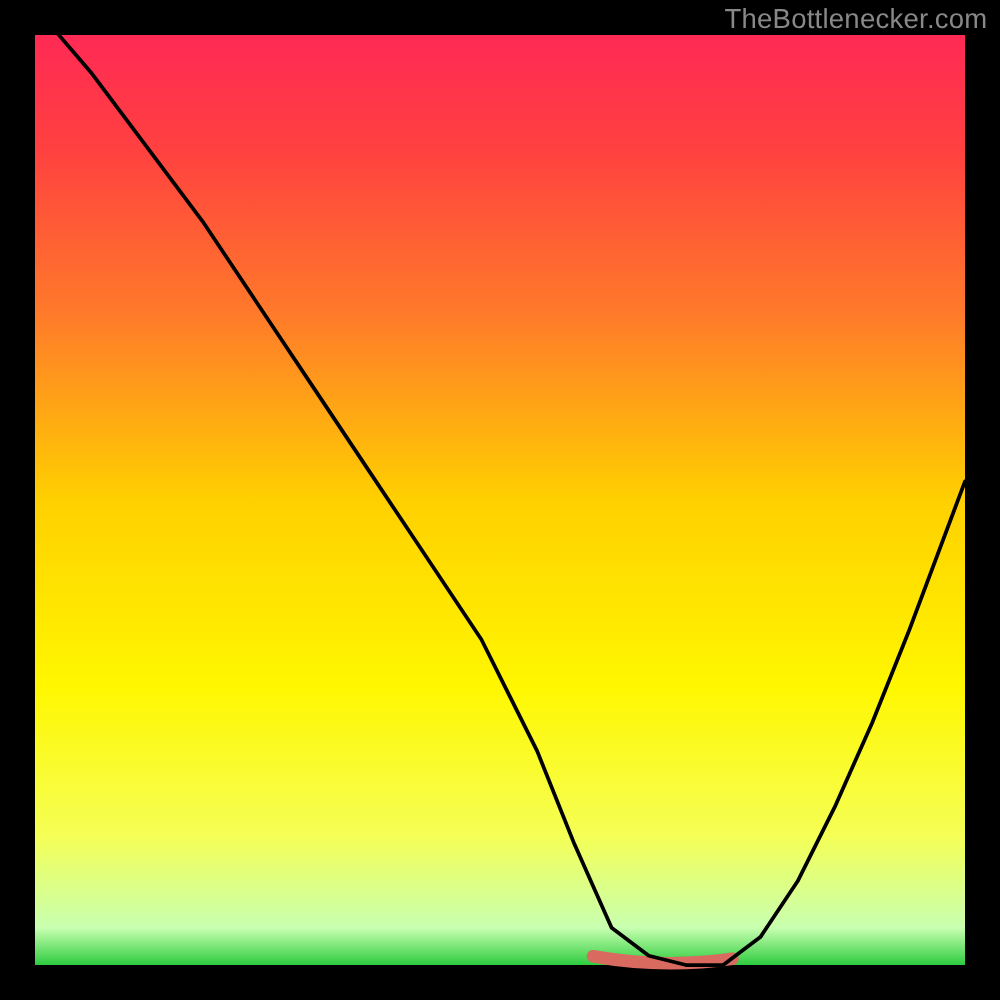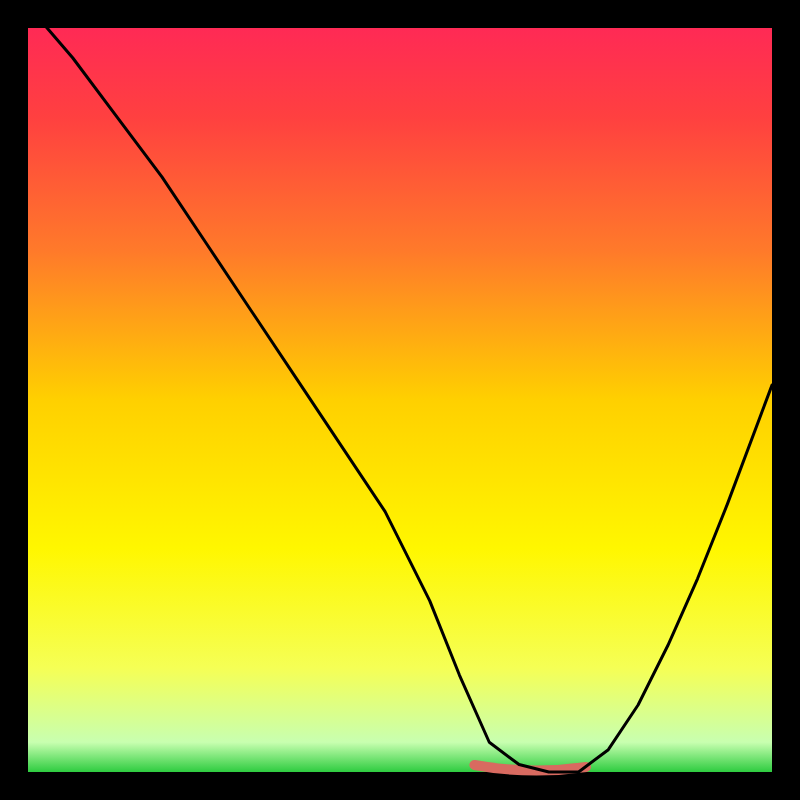--- a/index.html
+++ b/index.html
@@ -45,14 +45,15 @@
           <stop offset="86%" stop-color="#f5ff55"></stop>
           <stop offset="96%" stop-color="#c8ffb0"></stop>
           <stop offset="100%" stop-color="#2ecc40"></stop>
         </linearGradient>
   </defs>
   <rect id="plot-bg" fill="url(#bg-grad)" x="28" y="28" width="744" height="744"></rect>
   <path id="accent" fill="none" stroke-linecap="round" d="M 474.4 765 Q 530.2 775 586 767" stroke="#d86a60" stroke-width="10"></path>
   <path id="curve" fill="none" stroke-linecap="round" stroke-linejoin="round" d="M28 5.67999999999995 L72.64 57.75999999999999 L117.28 117.27999999999997 L161.92 176.79999999999995 L206.56 243.76 L251.2 310.72 L295.84 377.68 L340.47999999999996 444.64 L385.12 511.6 L429.76000000000005 600.88 L459.52 675.28 L489.28 742.24 L519.04 764.56 L548.8 772 L578.56 772 L608.32 749.68 L638.0799999999999 705.04 L667.84 645.52 L697.6 578.56 L727.36 504.16 L772 385.12 " stroke="#000000" stroke-width="3"></path>
 </svg>
 
+<div class="attrib">TheBottlenecker.com</div>
 
 </div>
 
 </body></html>

